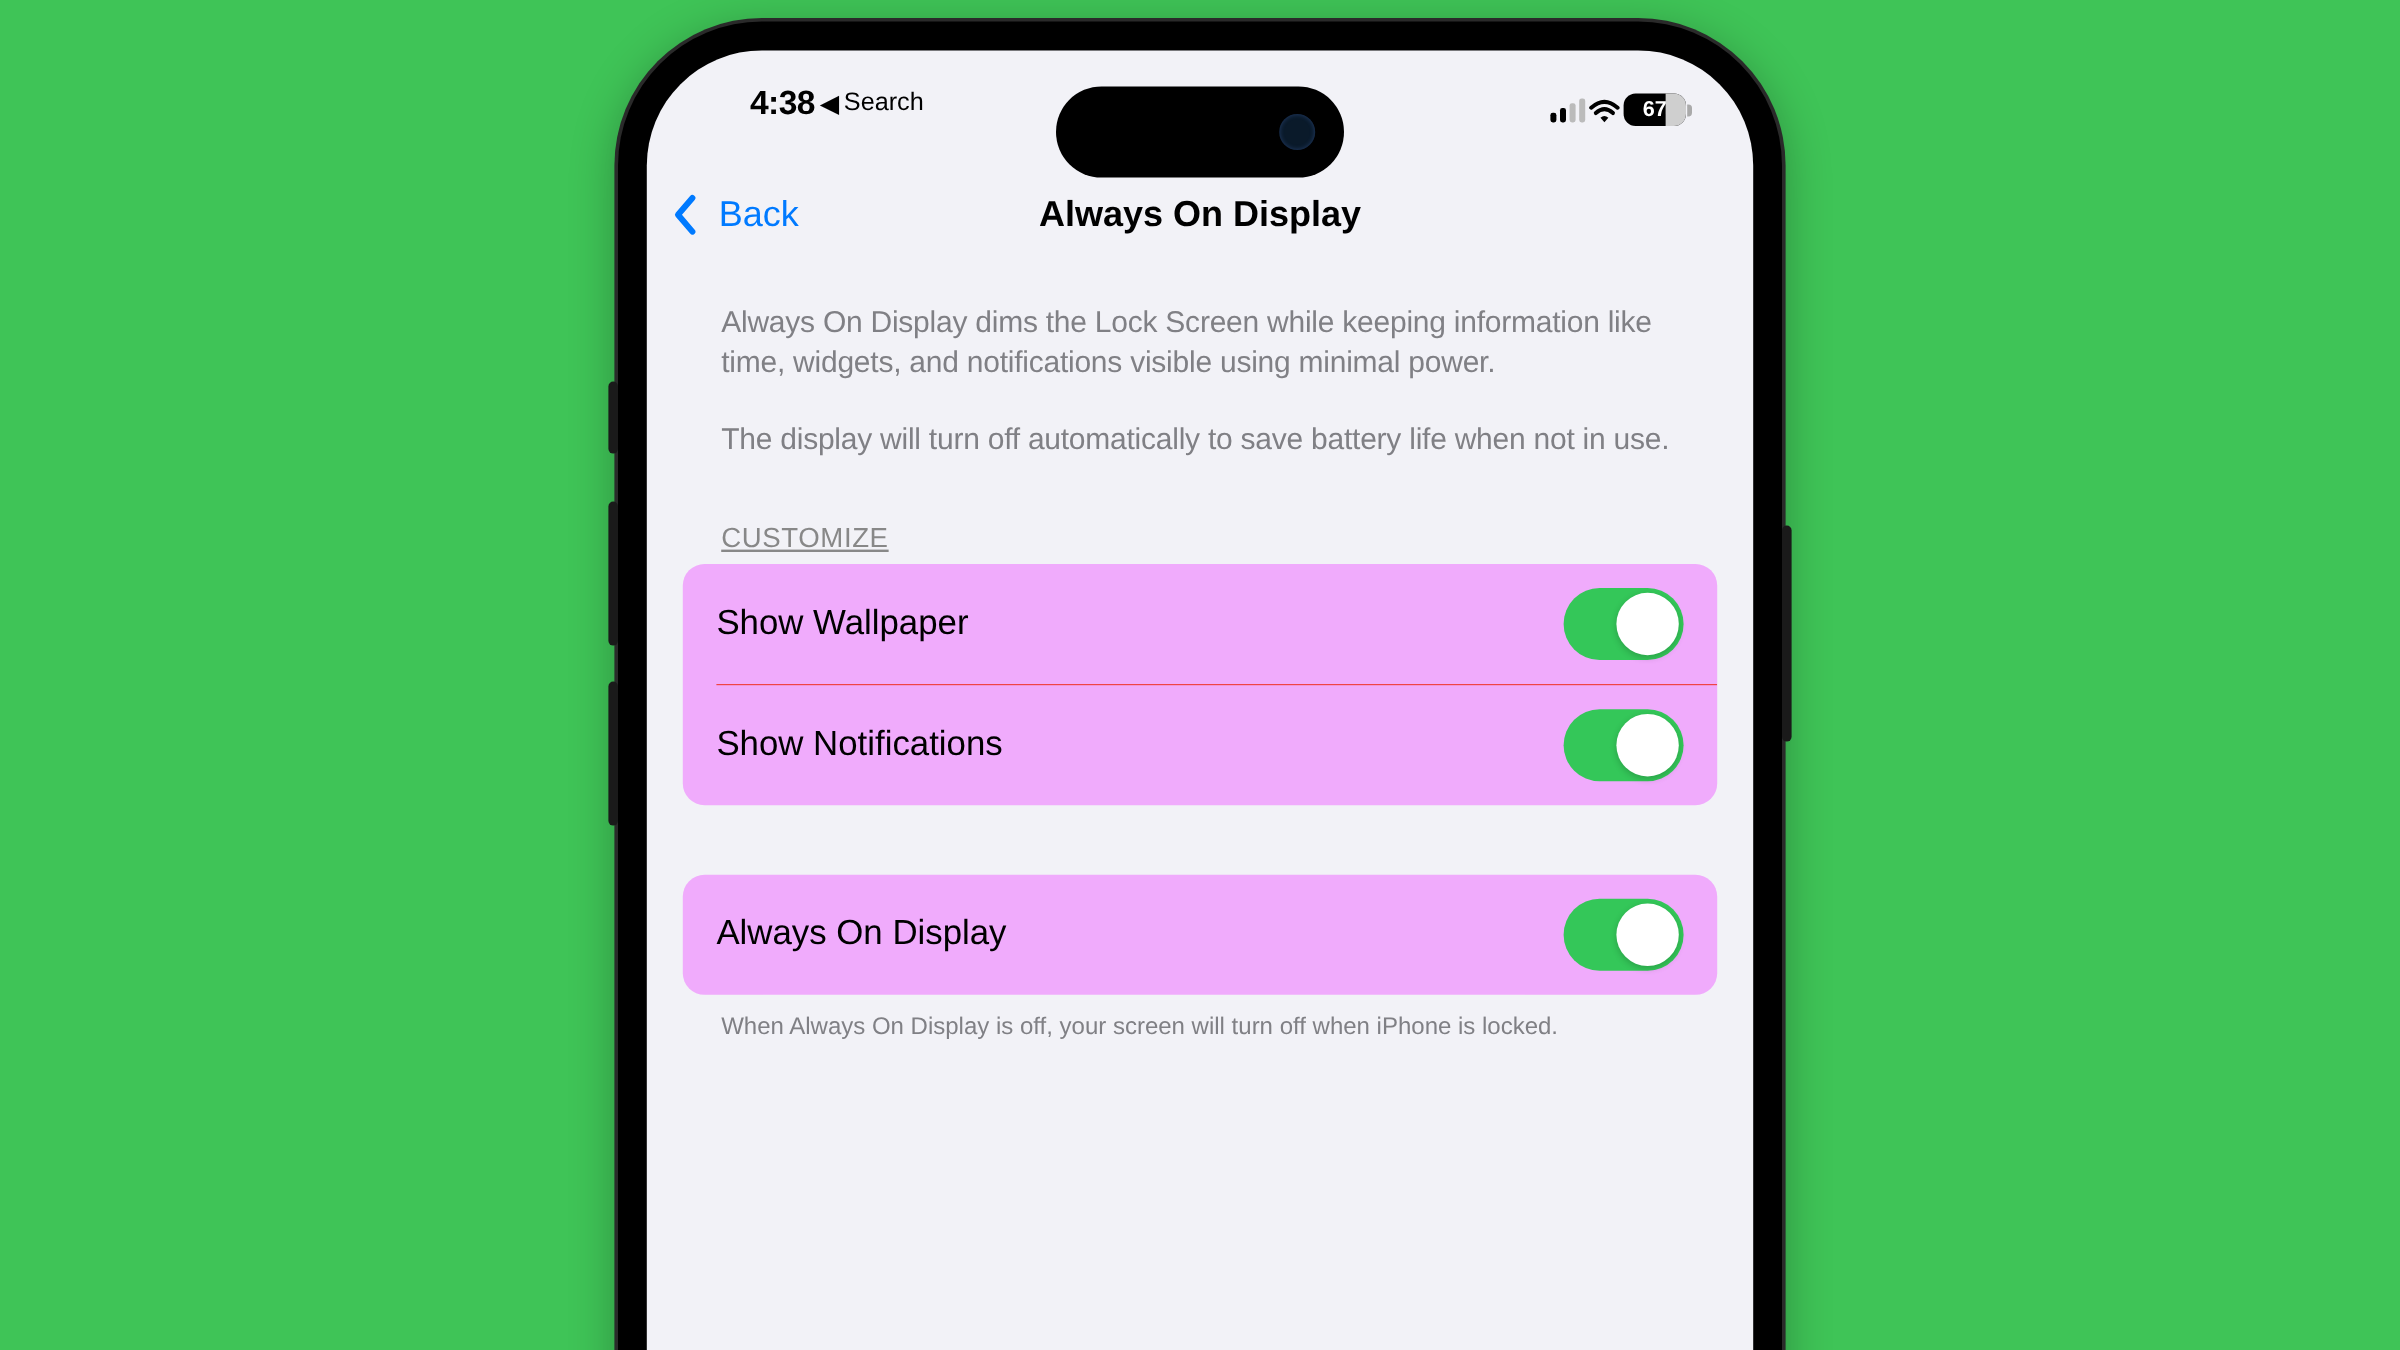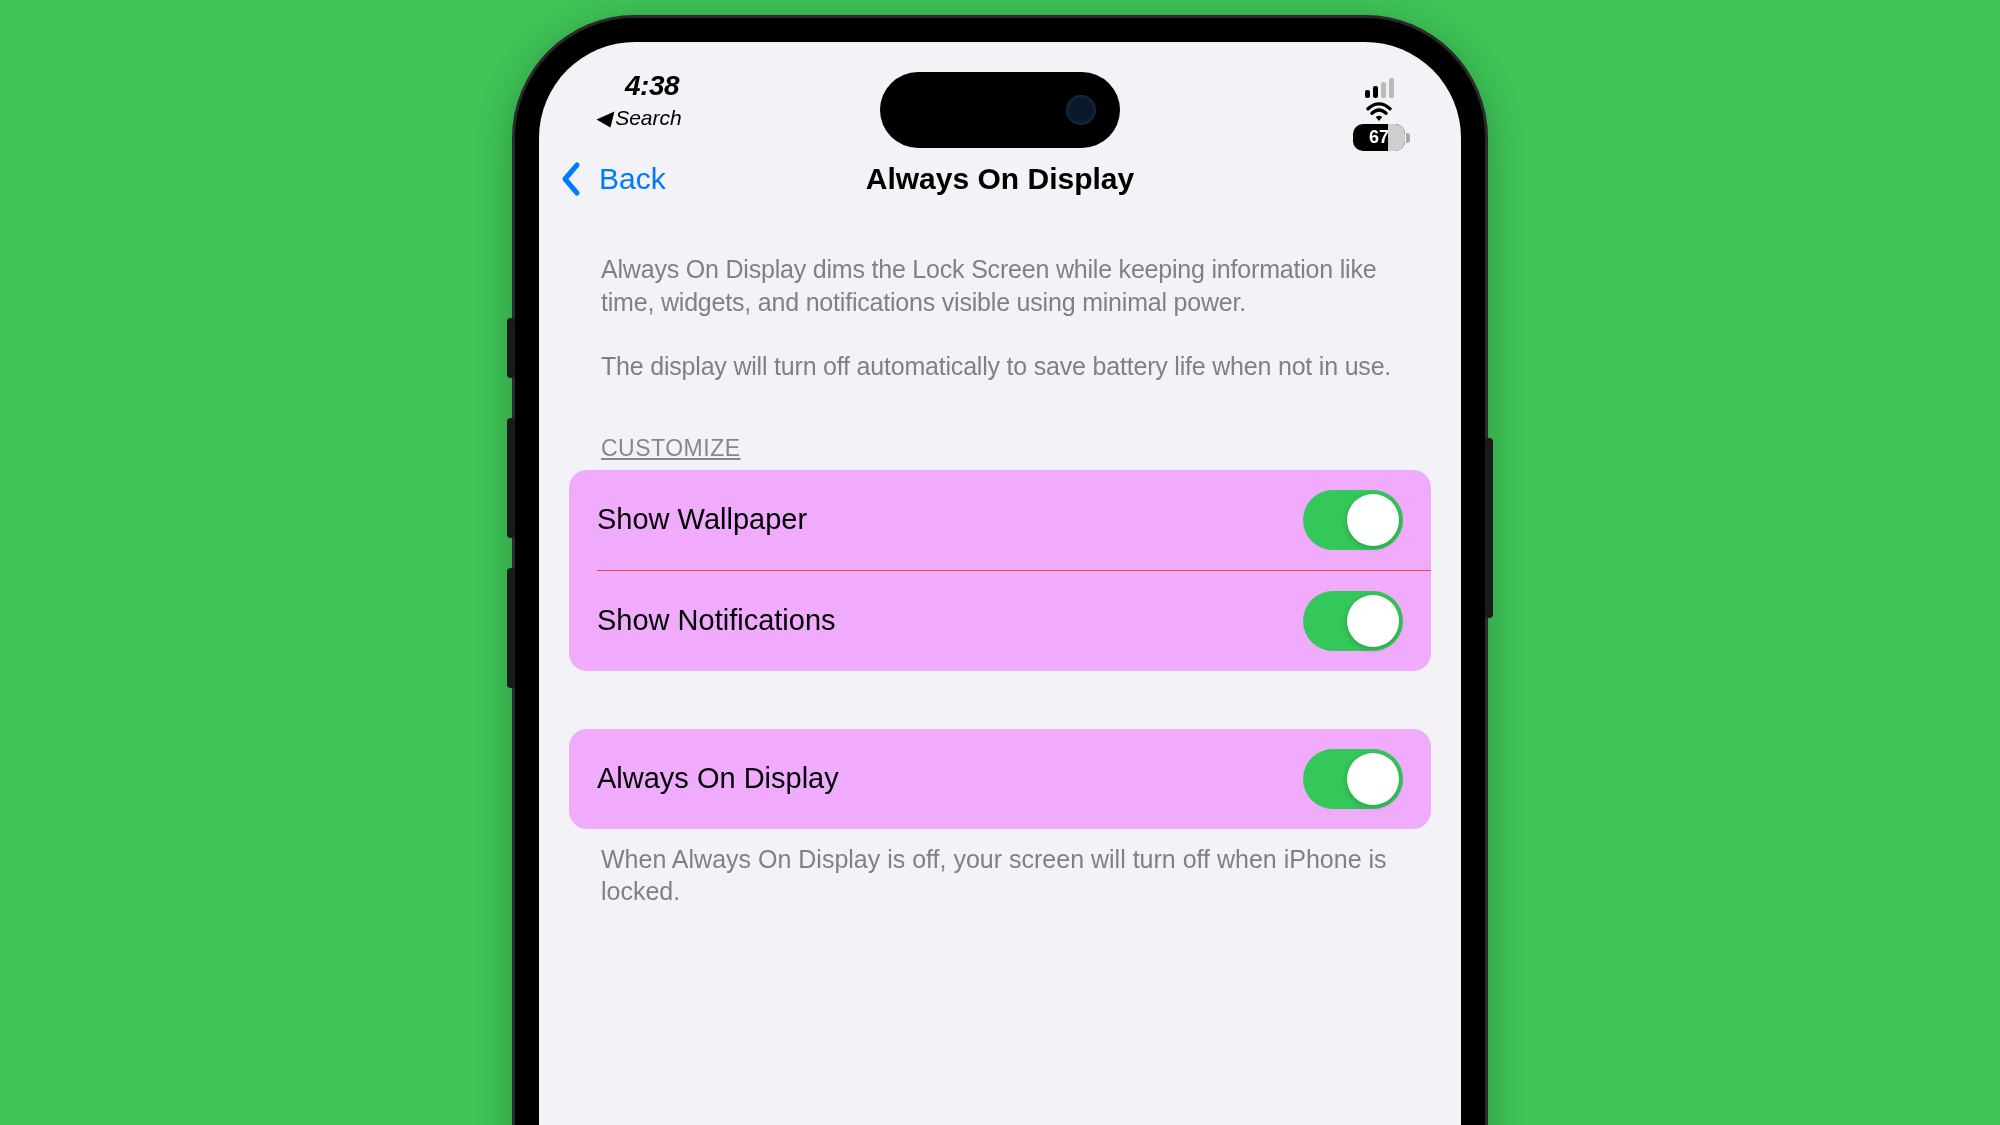--- a/index.html
+++ b/index.html
@@ -69,43 +69,41 @@
     }
     .status-bar {
       display: flex;
       justify-content: space-between;
       align-items: flex-start;
       padding: 28px 56px 0;
       height: 110px;
     }
     .status-left {
       display: flex;
-      flex-direction: column;
+      flex-direction: row;
       gap: 4px;
-      font-style: italic;
     }
     .status-time {
       font-size: 28px;
       font-weight: 600;
       letter-spacing: -0.5px;
       margin-left: 30px;
     }
     .status-back {
       display: flex;
       align-items: center;
       gap: 4px;
       font-size: 21px;
       font-weight: 400;
     }
     .status-right {
       display: flex;
       align-items: center;
       gap: 2px;
       padding-top: 8px;
-      flex-direction: column;
     }
     .cellular-icon {
       display: flex;
       align-items: flex-end;
       gap: 3px;
       height: 20px;
     }
     .cellular-bar {
       width: 5px;
       background: #000;
@@ -233,21 +231,21 @@
       top: 4px;
       width: 52px;
       height: 52px;
       background: #fff;
       border-radius: 50%;
       box-shadow: 0 2px 6px rgba(0,0,0,0.2);
     }
     .section-footer {
       padding: 14px 32px 0;
       color: #808085;
-      font-size: 25px;
+      font-size: 20px;
       line-height: 1.3;
     }
     .spacer {
       height: 58px;
     }
     .row-wrap {
       display: flex;
       align-items: center;
       justify-content: space-between;
       width: 100%;

